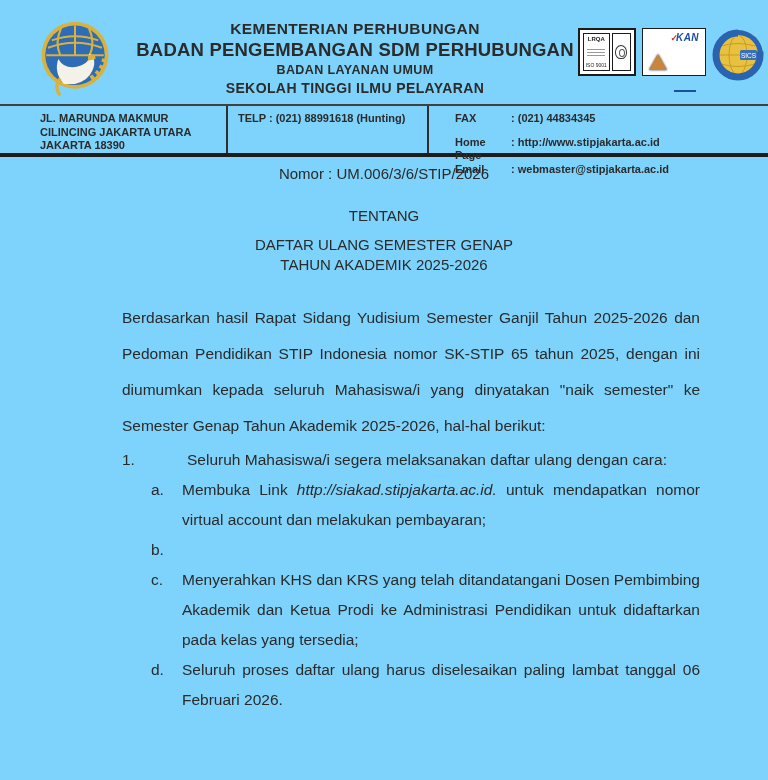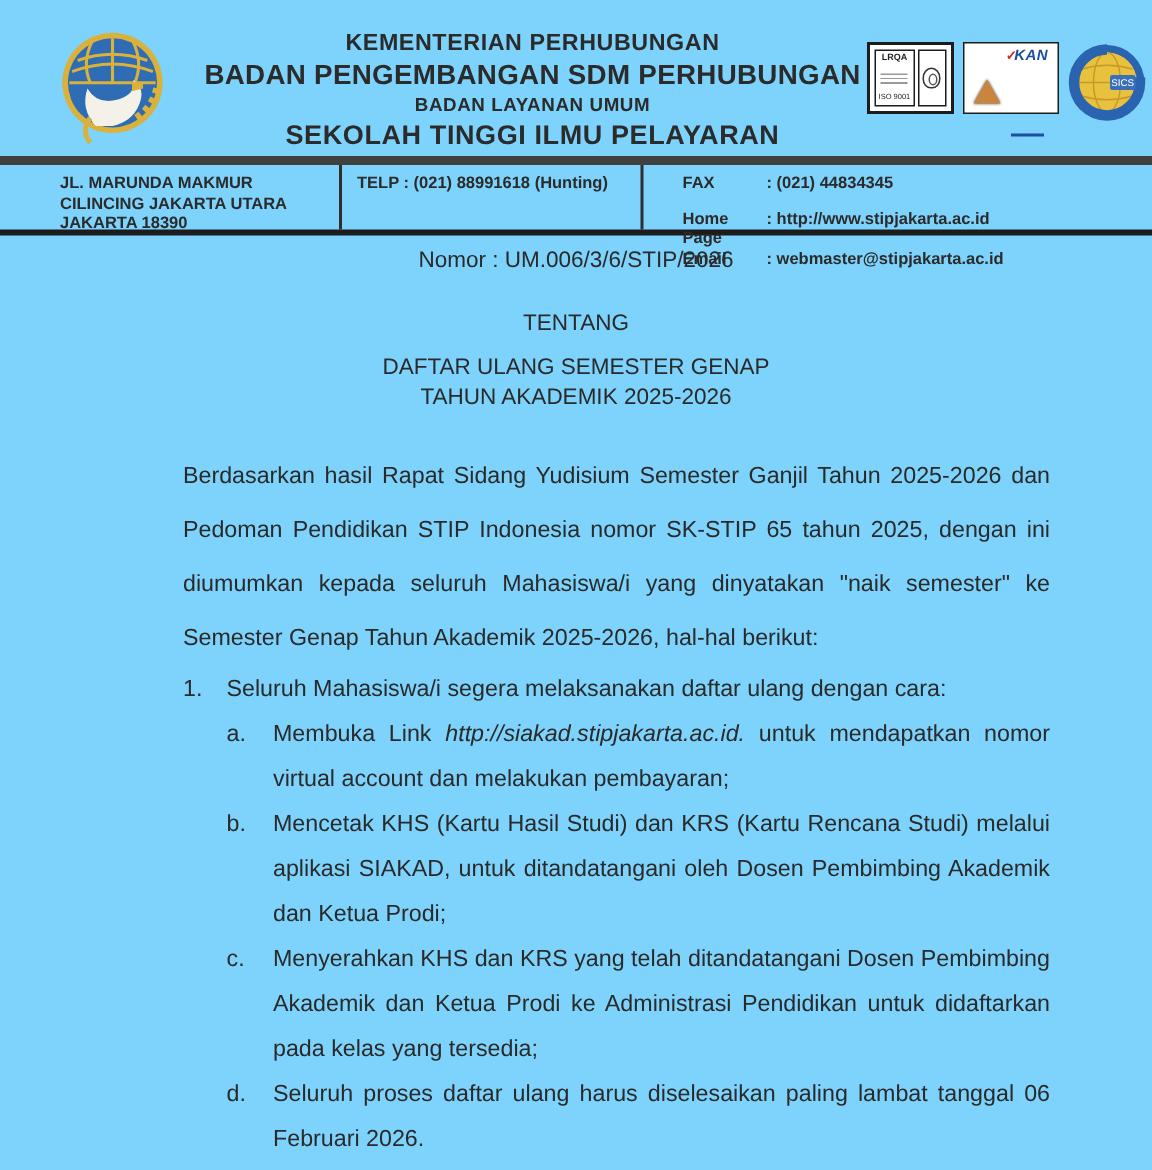--- a/index.html
+++ b/index.html
@@ -12,21 +12,21 @@
   }
   .page { position:relative; width:768px; height:780px; background:#7dd3fc; }
 
   
   .letterhead-top { position:relative; height:104px; }
   .logo { position:absolute; left:36px; top:16px; width:78px; height:84px; }
   .lh-text { position:absolute; left:55px; top:20px; width:600px; text-align:center; color:#2b2b2b; }
   .lh-ministry { font-size:15.5px; font-weight:bold; letter-spacing:.4px; }
   .lh-agency   { font-size:18.5px; font-weight:bold; letter-spacing:.2px; margin-top:1px; }
   .lh-unit     { font-size:12.5px; font-weight:bold; letter-spacing:.4px; margin-top:2px; }
-  .lh-school   { font-size:18px; font-weight:bold; letter-spacing:.4px; margin-top:3px; }
+  .lh-school   { font-size:14px; font-weight:bold; letter-spacing:.4px; margin-top:3px; }
 
   .badges { position:absolute; left:578px; top:28px; display:flex; align-items:flex-start; gap:6px; }
   .badge-lrqa {
     width:58px; height:48px; border:2.5px solid #1c1c1c; background:#fff;
     display:flex; gap:2px; padding:3px; align-items:stretch;
   }
   .lrqa-left { flex:1.3; border:1px solid #1c1c1c; display:flex; flex-direction:column; align-items:center; justify-content:space-between; padding:2px 1px; }
   .lrqa-name { font-size:6px; font-weight:bold; color:#222; line-height:6px; }
   .lrqa-mid  { width:80%; height:7px; background:repeating-linear-gradient(#999 0 1px,#fff 1px 3px); }
   .lrqa-iso  { font-size:5px; color:#222; line-height:5px; white-space:nowrap; }
@@ -41,21 +41,21 @@
   .kan-check { color:#d42d20; font-size:9px; font-weight:bold; margin-right:-2px; }
   .kan-word { color:#1b4fa0; font-weight:bold; font-style:italic; font-size:10px; letter-spacing:.3px; }
   .kan-sub { width:22px; height:2px; background:#1b4fa0; margin-top:1px; }
   .kan-strip { height:9px; background:#1f1f1f; margin:0 1px 1px 1px;
     background-image:repeating-linear-gradient(90deg,#1f1f1f 0 3px,#6a6a6a 3px 4px); }
 
   .badge-sics { width:52px; height:52px; }
 
   
   .contact-bar {
-    height:53px; border-top:6px solid #404040; border-bottom:4px solid #1c1c1c;
+    height:53px; border-top:2px solid #404040; border-bottom:4px solid #1c1c1c;
     display:flex; font-weight:bold; font-size:11px; line-height:13.5px; color:#2b2b2b;justify-content:space-between;
   }
   .cb-col1 { width:228px; padding:6px 6px 0 40px; border-right:2px solid #2f2f2f; }
   .cb-col2 { width:201px; padding:6px 6px 0 10px; border-right:2px solid #2f2f2f; }
   .cb-col3 { flex:1; padding:6px 6px 0 14px; }
   .cb-row { display:flex; }
   .cb-row-gap { margin-bottom:10px; }
   .cb-lbl { width:68px; flex:none;padding-left:12px; }
 
   
@@ -66,21 +66,21 @@
   
   .intro {
     margin:25px 68px 0 122px;
     font-size:15.5px; line-height:36px;
     text-align:justify; text-align-last:left;
     color:#2a2a2a;
   }
   .list { margin:1px 68px 0 122px; font-size:15.5px; line-height:30px; color:#2a2a2a; }
   .list-item { display:flex; }
   .li-num { width:29px; flex:none; }
-  .li-text { flex:1; }
+  .li-text { flex:1;margin-left:36px; }
   .subitem { display:flex; padding-left:29px; }
   .si-letter { width:31px; flex:none; }
   .si-text { flex:1; text-align:justify; text-align-last:left; }
   .link-italic { font-style:italic; }
 </style>
 </head>
 <body>
 
 <div class="page">
 
@@ -197,21 +197,20 @@
       <span class="li-text">Seluruh Mahasiswa/i segera melaksanakan daftar ulang dengan cara:</span>
     </div>
 
     <div class="subitem">
       <span class="si-letter">a.</span>
       <span class="si-text"><span>Membuka Link </span><span class="link-italic">http://siakad.stipjakarta.ac.id.</span><span> untuk mendapatkan nomor virtual account dan melakukan pembayaran;</span></span>
     </div>
 
     <div class="subitem">
       <span class="si-letter">b.</span>
-      <span class="si-text">Mencetak KHS (Kartu Hasil Studi) dan KRS (Kartu Rencana Studi) melalui aplikasi SIAKAD, untuk ditandatangani oleh Dosen Pembimbing Akademik dan Ketua Prodi;</span>
     </div>
 
     <div class="subitem">
       <span class="si-letter">c.</span>
       <span class="si-text">Menyerahkan KHS dan KRS yang telah ditandatangani Dosen Pembimbing Akademik dan Ketua Prodi ke Administrasi Pendidikan untuk didaftarkan pada kelas yang tersedia;</span>
     </div>
 
     <div class="subitem">
       <span class="si-letter">d.</span>
       <span class="si-text">Seluruh proses daftar ulang harus diselesaikan paling lambat tanggal 06 Februari 2026.</span>

